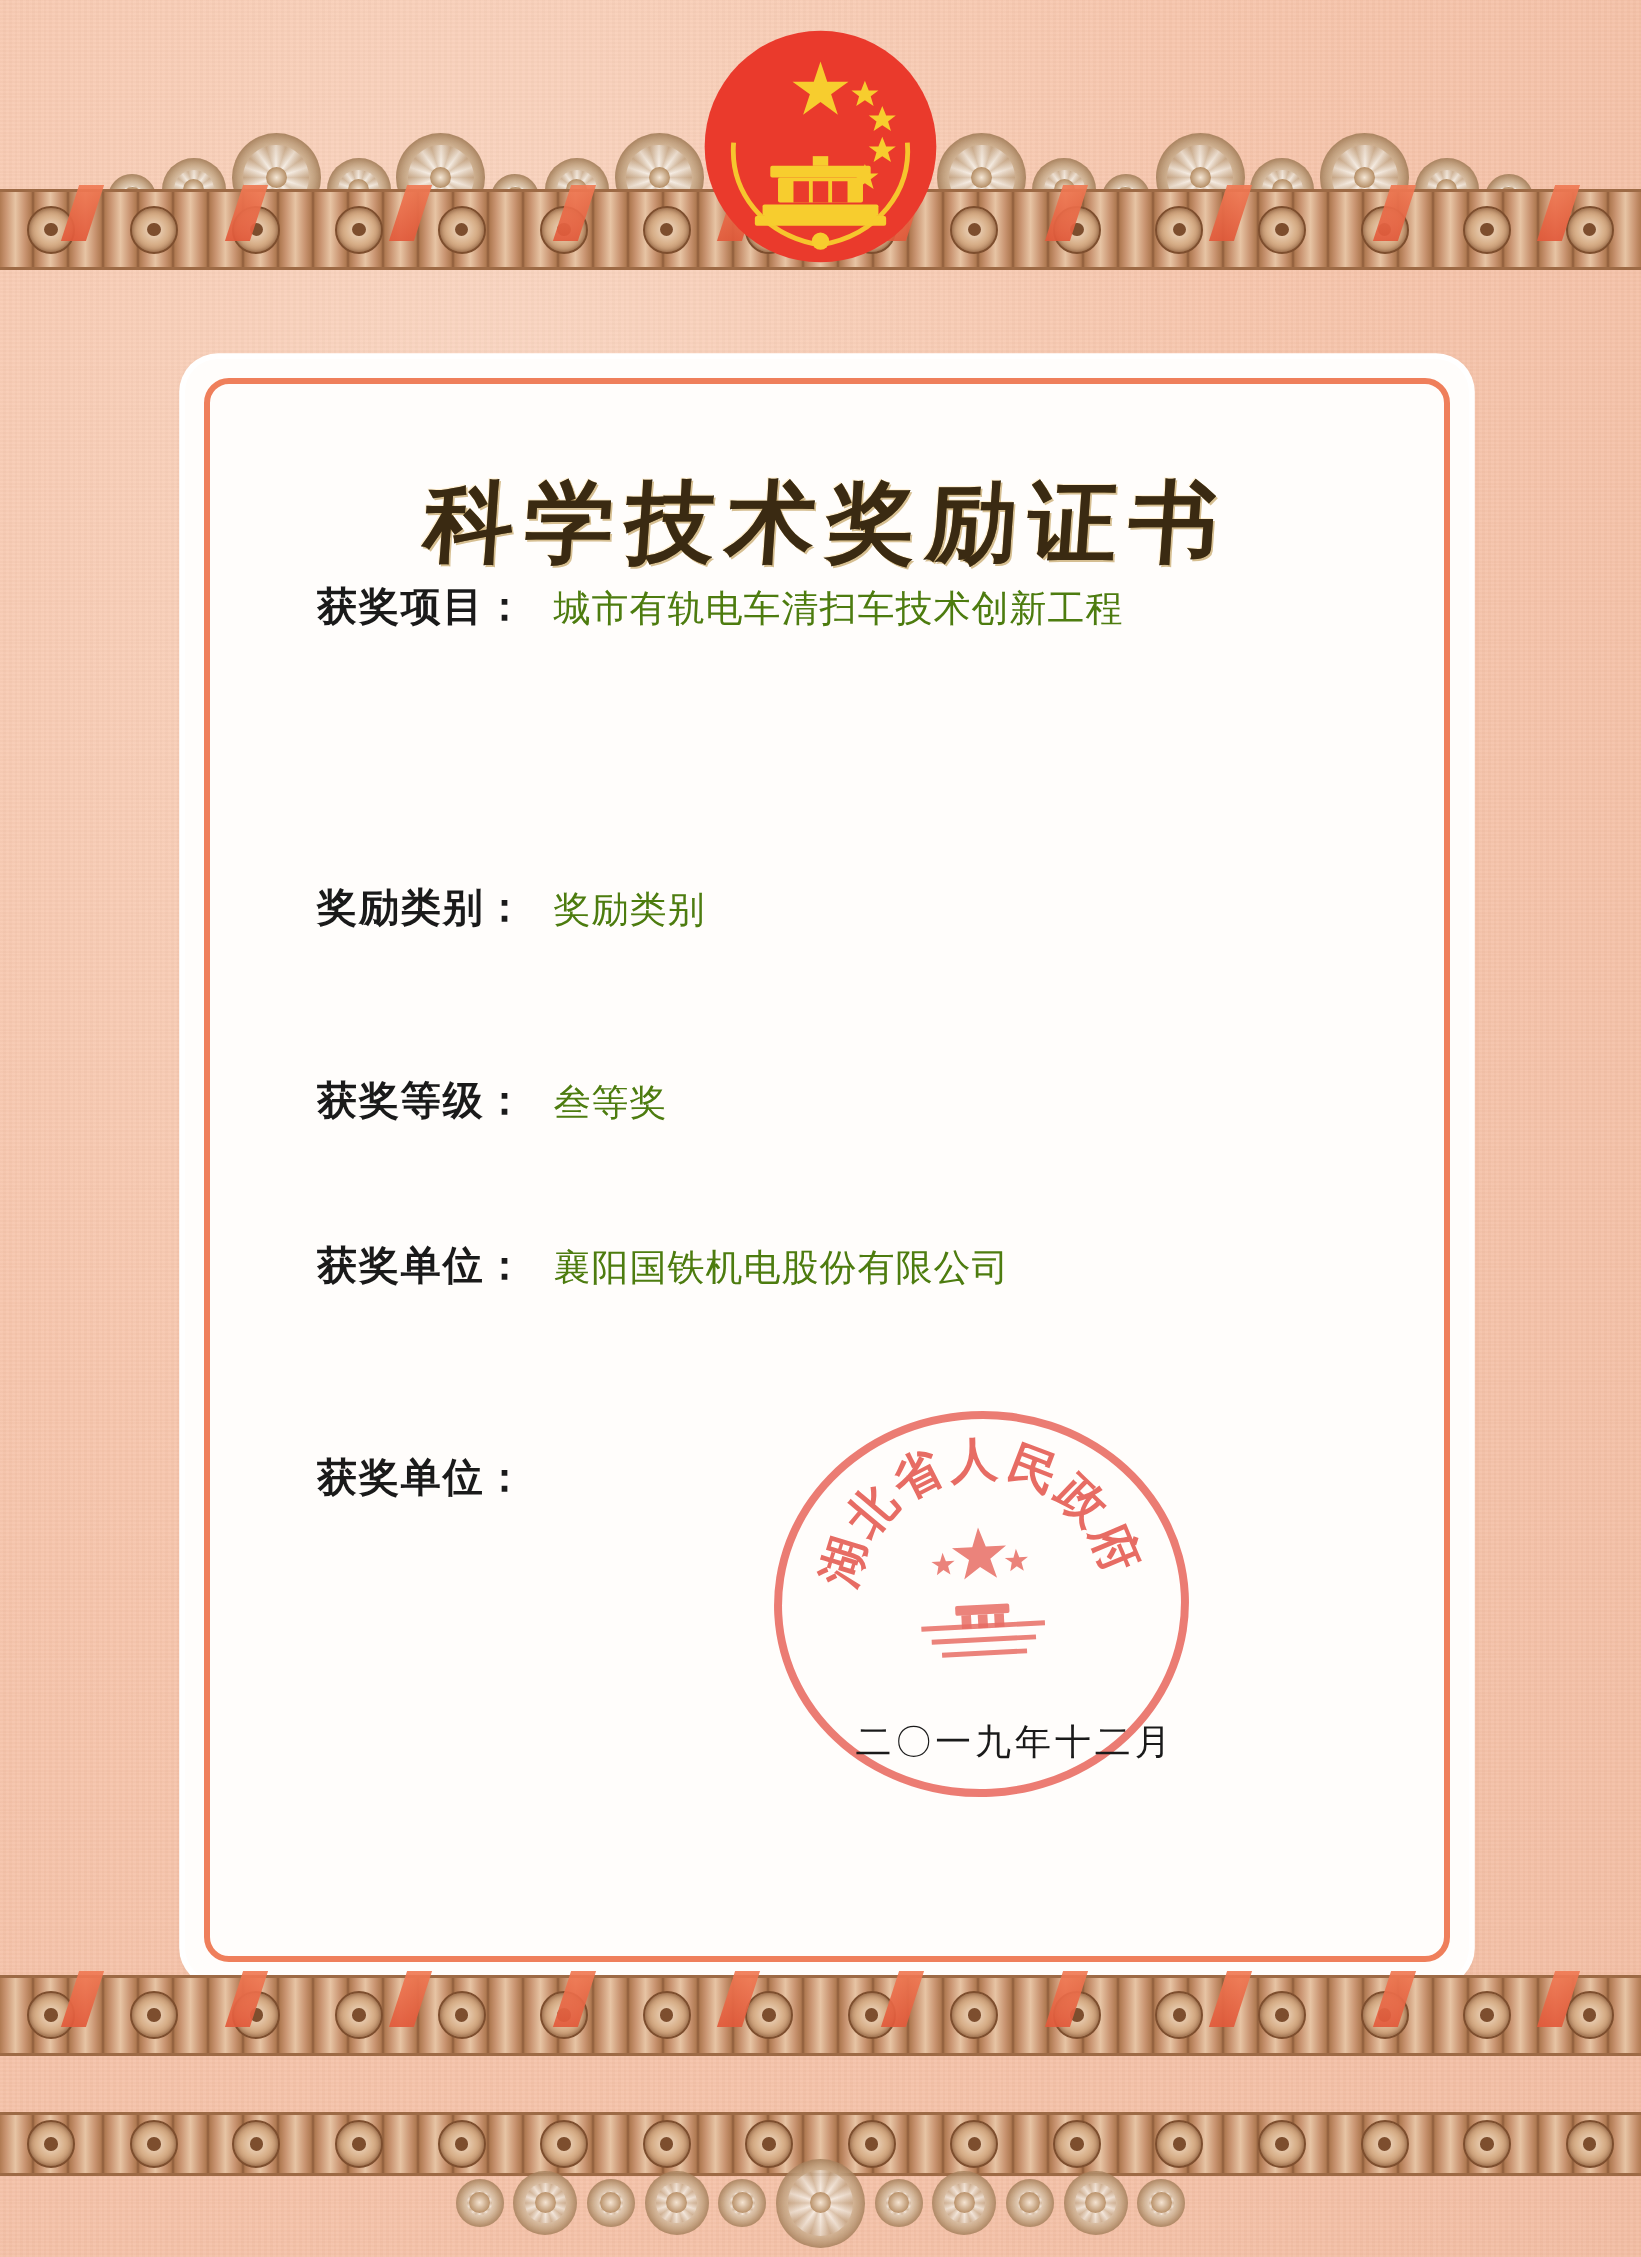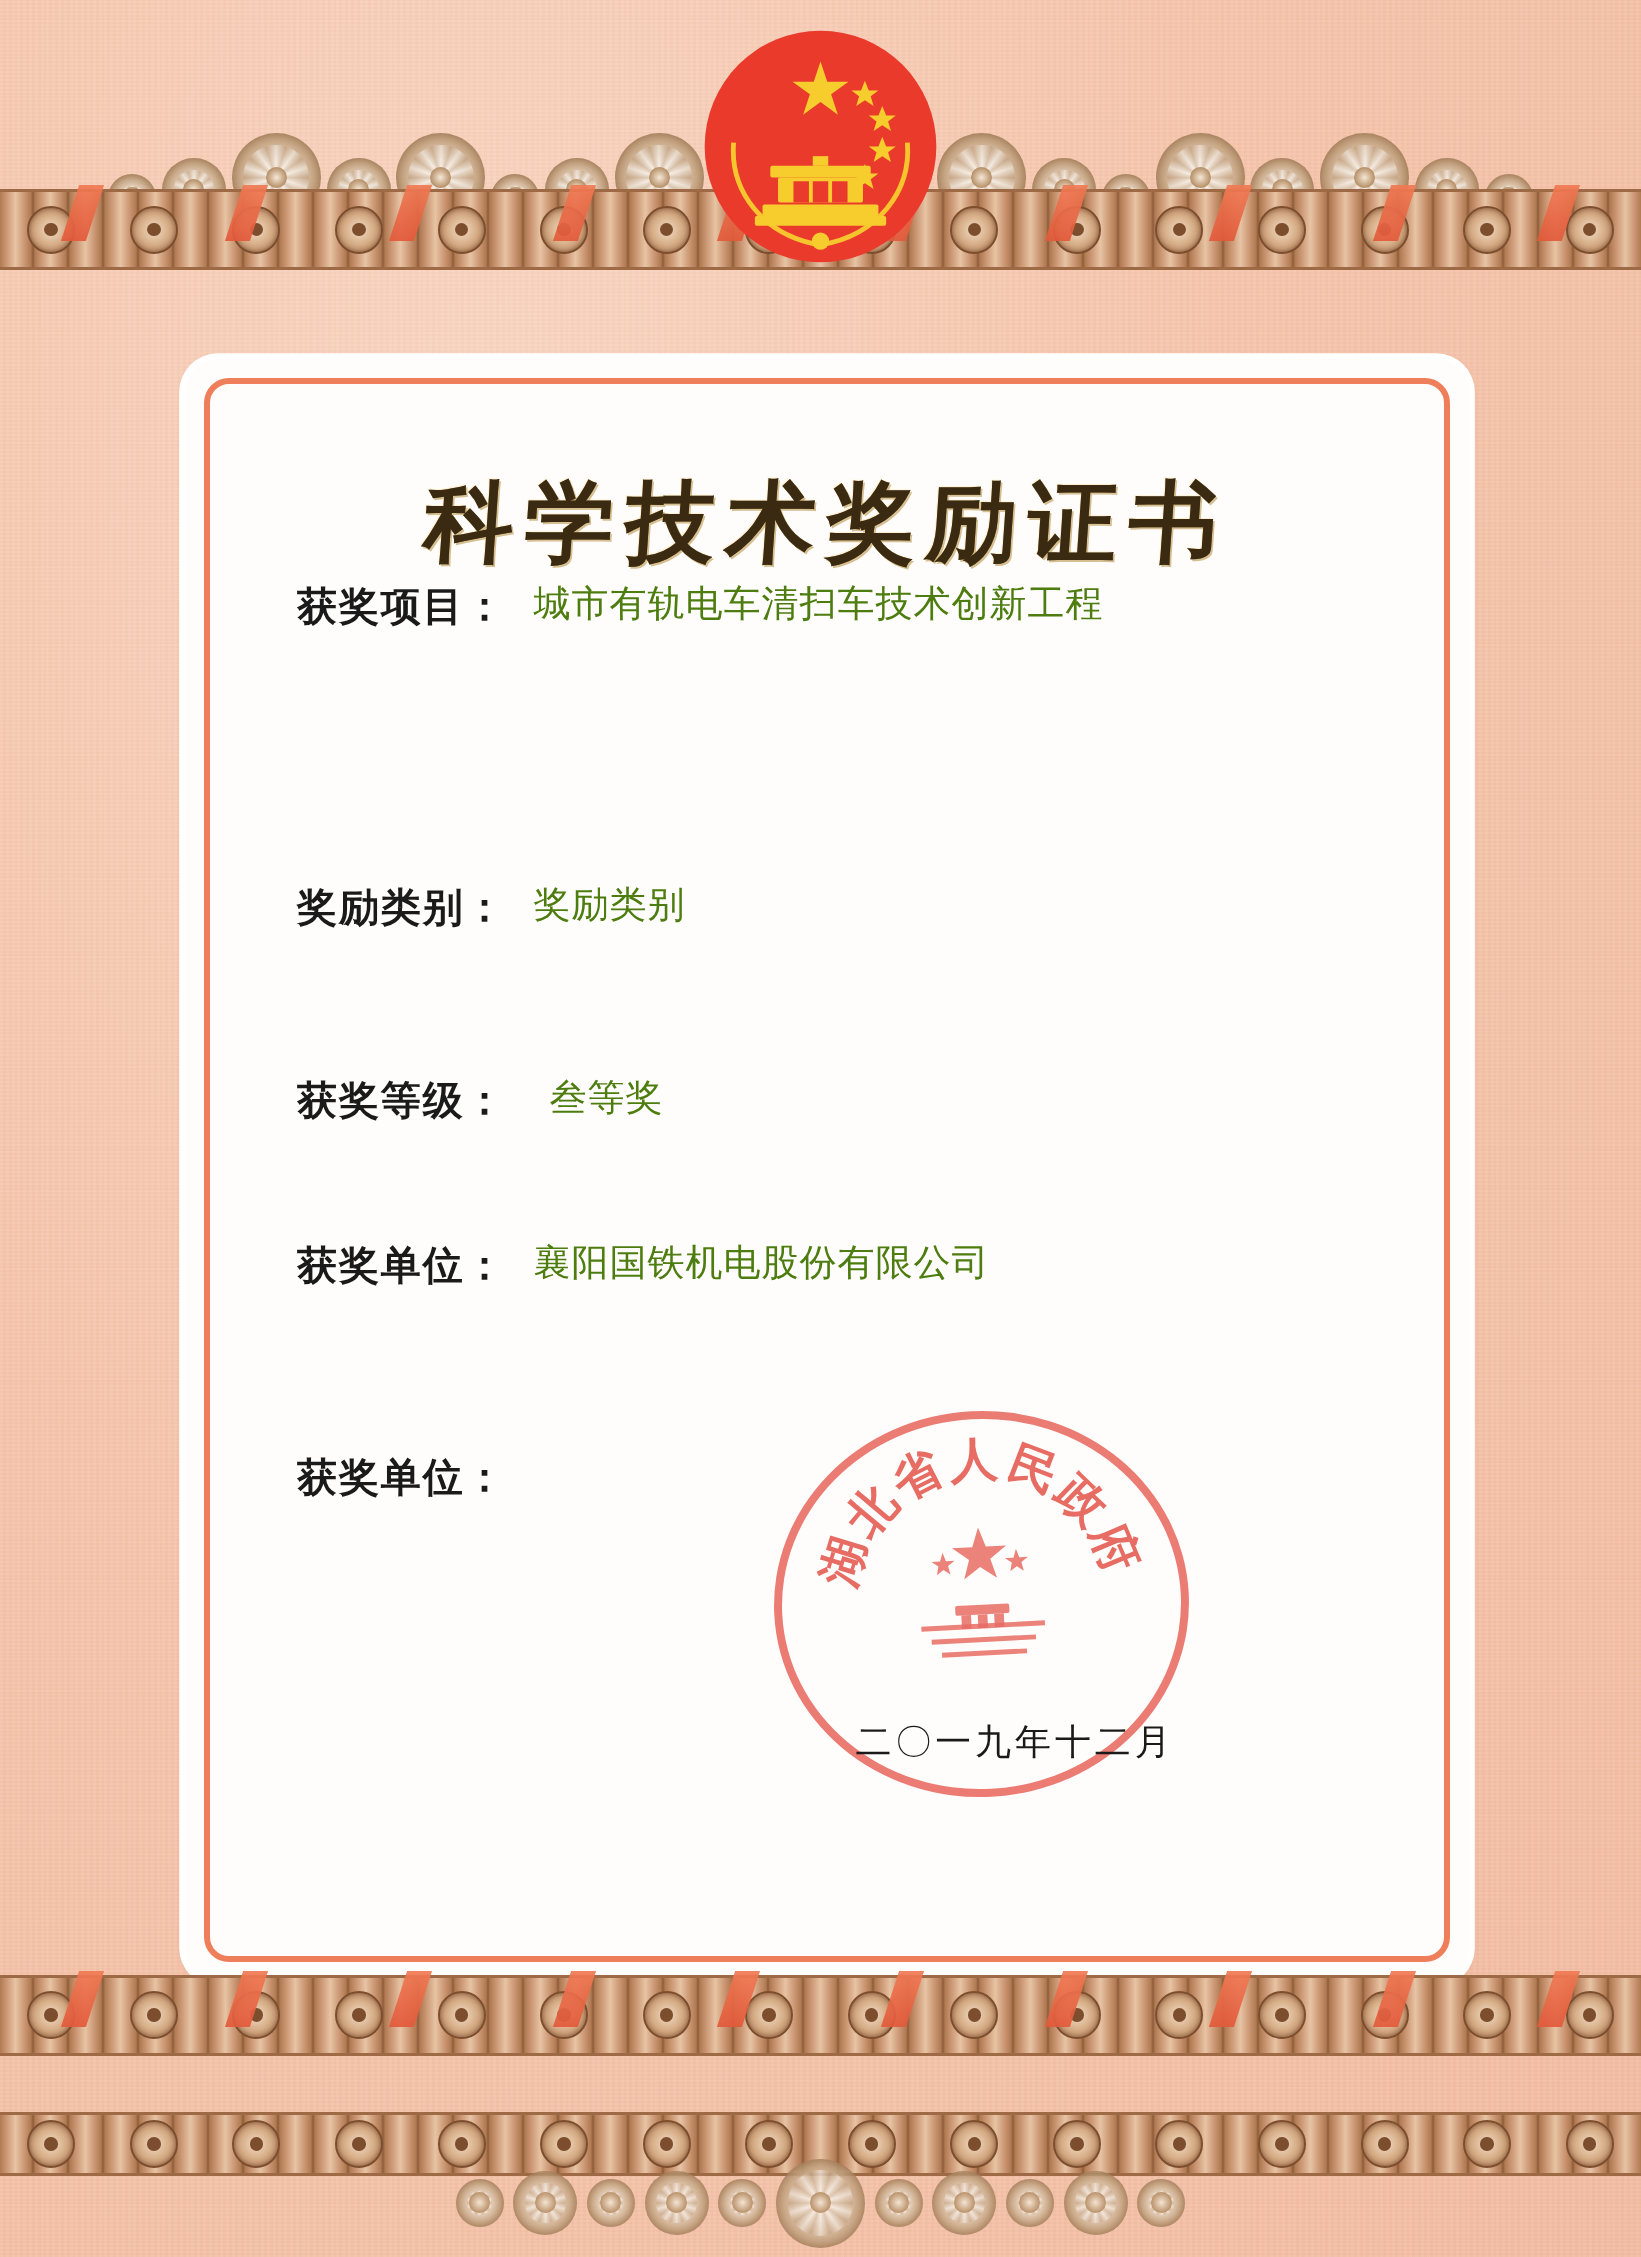--- a/index.html
+++ b/index.html
@@ -214,44 +214,44 @@
       -1px -1px 0 rgba(255,230,180,0.6);
     background: linear-gradient(180deg, #6b5320 0%, #2f2a13 55%, #5a4620 100%);
     -webkit-background-clip: text;
     background-clip: text;
     transform: skewX(-4deg);
   }
 
   
   .field-row {
     position: absolute;
-    left: 112px;
+    left: 132px;
     width: 1081px;
     display: flex;
-    align-items: flex-start;
+    align-items: flex-end;
   }
   .field-label {
     font-family: "DejaVu Sans", sans-serif;
     font-weight: bold;
     font-size: 40px;
     color: #1a1a1a;
     letter-spacing: 1.9px;
     white-space: nowrap;
   }
   .field-value {
     font-family: "DejaVu Sans", sans-serif;
     font-size: 37px;
     color: #4d7c0f;
     letter-spacing: 1px;
     margin-left: 27px;
     white-space: nowrap;
   }
   #row-project { top: 220px; }
   #row-category { top: 521px; }
-  #row-grade     { top: 714px; gap: 16px; }
+  #row-grade     { top: 714px; }
   #row-unit      { top: 879px; }
   #row-number    { top: 1091px; }
 
   #cert-number-value { font-family: "Liberation Sans", sans-serif; font-size: 38px; }
 
   
   #seal {
     position: absolute;
     left: 589px;
     top: 1052px;

